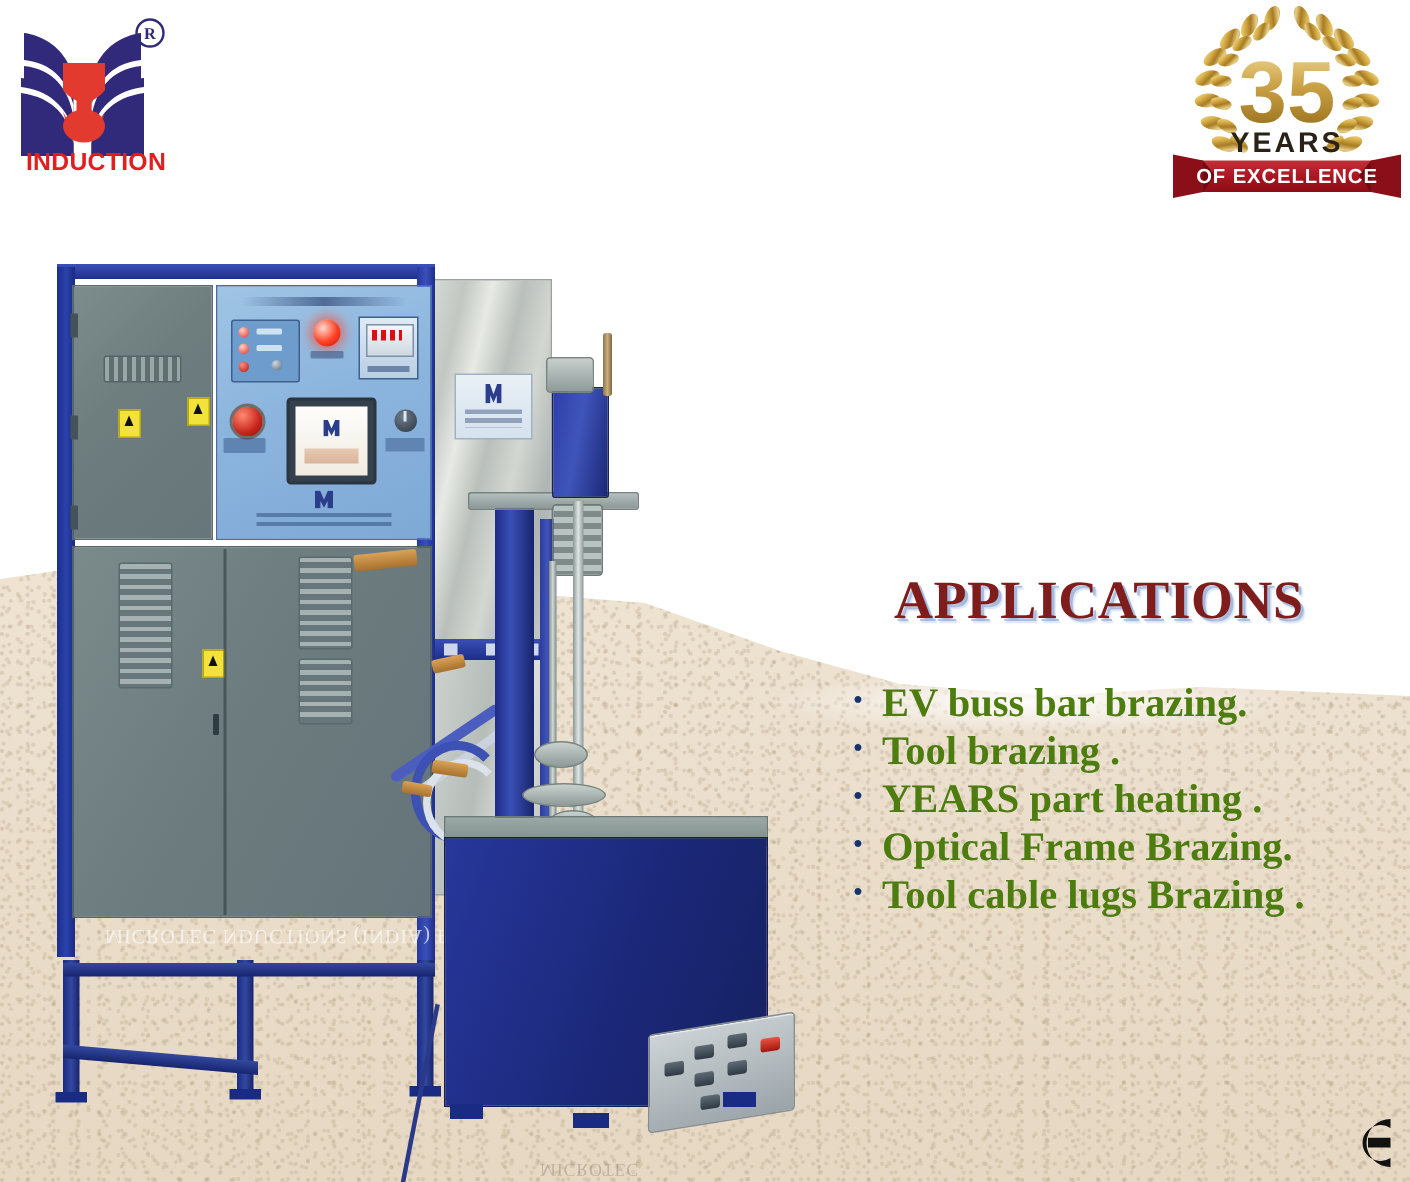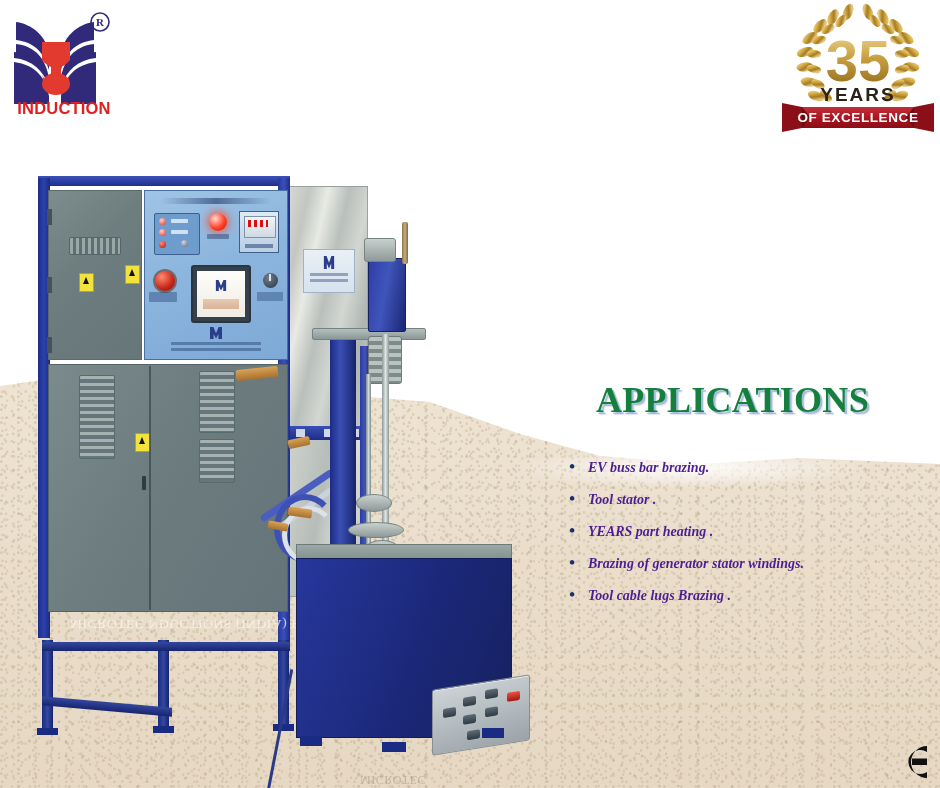--- a/index.html
+++ b/index.html
@@ -63,32 +63,32 @@
 
   
   .badge{position:absolute;left:780px;top:4px;width:156px;height:130px;}
   .badge svg{display:block;}
 
   
   .apps-title{
     position:absolute;left:596px;top:382px;
     font-family:"Liberation Serif", serif;
     font-weight:bold;font-size:36px;letter-spacing:.3px;
-    color:#15803d;white-space:nowrap;line-height:1;
+    color:#7f1d1d;white-space:nowrap;line-height:1;
     text-shadow: 2px 2px 0 rgba(120,150,205,.55), 3px 3px 1px rgba(150,175,215,.32);
   }
   .apps-list{
     position:absolute;left:566px;top:452px;width:372px;
     margin:0;padding:0;list-style:none;
   }
   .apps-list li{
     position:relative;
     font-family:"Liberation Serif", serif;
-    font-weight:bold;font-size:14px;line-height:32px;
-    color:#4c1d95;padding-left:22px;font-style:italic;
+    font-weight:bold;font-size:27px;line-height:32px;
+    color:#4d7c0f;padding-left:22px;
   }
   .apps-list li:before{
     content:"•";position:absolute;left:3px;top:-1px;font-size:17px;color:#17336e;
   }
 
   
   .ce{position:absolute;left:872px;top:742px;width:58px;height:40px;}
 
   
   .machine{position:absolute;left:30px;top:176px;width:520px;height:560px;}
@@ -465,23 +465,23 @@
     <div class="foot" style="left:452px;top:552px;width:22px;height:10px;background:#1a2b84"></div>
 
     <div class="wire" style="left:244px;top:492px;width:3px;height:170px;transform:rotate(11deg);"></div>
 
     <div class="watermark2">MICROTEC</div>
   </div>
 
   <div class="apps-title">APPLICATIONS</div>
   <ul class="apps-list">
     <li>EV buss bar brazing.</li>
-    <li>Tool stator .</li>
+    <li>Tool brazing .</li>
     <li>YEARS part heating .</li>
-    <li>Brazing of generator stator windings.</li>
+    <li>Optical Frame Brazing.</li>
     <li>Tool cable lugs Brazing .</li>
   </ul>
 
   <div class="ce">
     <svg width="58" height="40" viewBox="0 0 58 40">
       <path d="M25 4 A16 16 0 1 0 25 36 A14 14 0 1 1 25 4 Z" fill="#111"></path>
       <path d="M55 4 A16 16 0 1 0 55 36 L55 30 A12 12 0 1 1 55 10 Z" fill="#111"></path>
       <rect x="40" y="16.5" width="15" height="6.5" fill="#111"></rect>
     </svg>
   </div>

